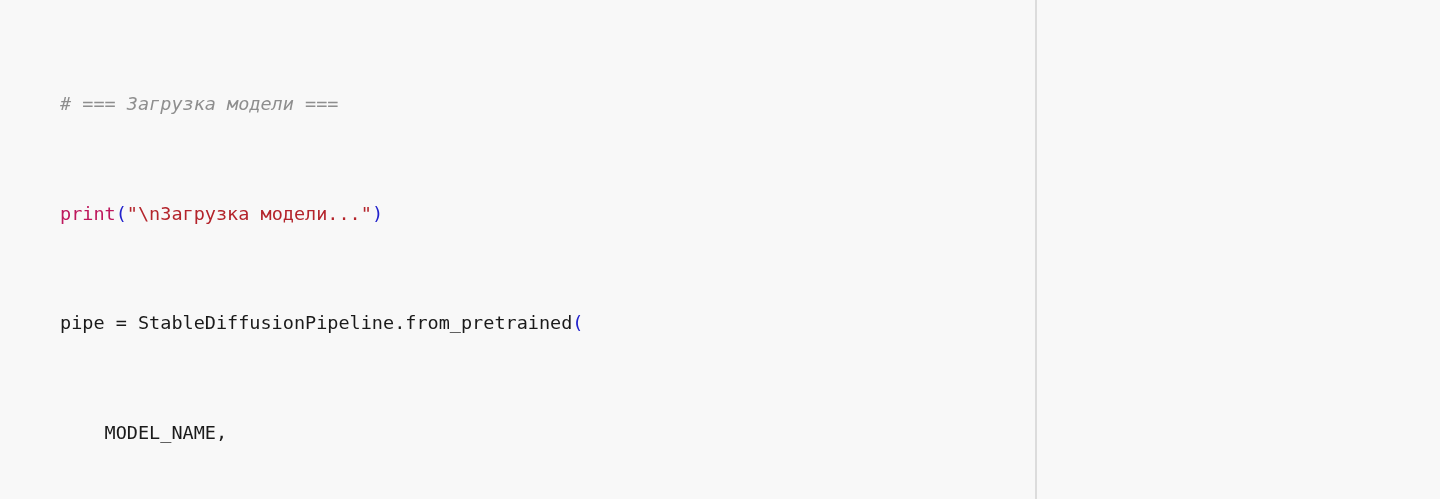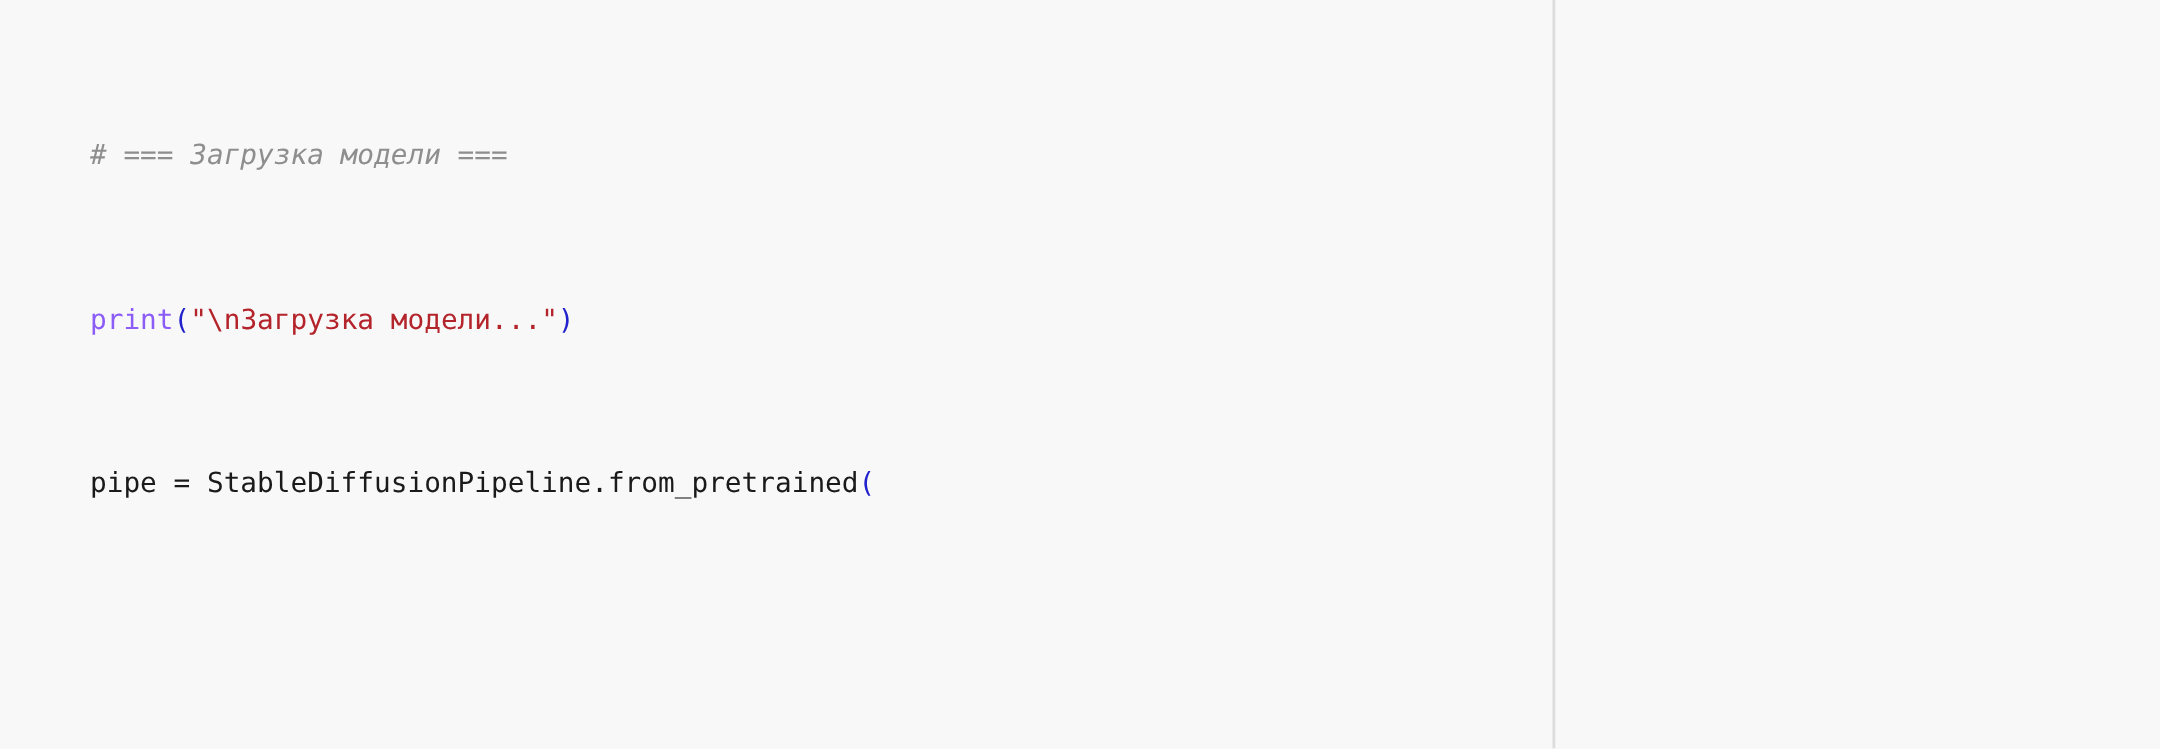--- a/index.html
+++ b/index.html
@@ -55,39 +55,40 @@
     letter-spacing: 0px;
     font-family: "DejaVu Sans Mono", "Liberation Mono", monospace;
   }
   .line {
     height: 27.4px;
     white-space: pre;
   }
   .tok { white-space: pre; }
   .t-plain    { color: #1a1a1a; margin-top: 20px; }
   .t-comment  { color: #8e8e8e; font-style: italic; }
-  .t-builtin  { color: #8b5cf6; }
+  .t-builtin  { color: #be185d; }
   .t-string   { color: #b4242b; }
   .t-escape   { color: #b4242b; }
   .t-paren    { color: #2222cc; }
 </style>
 </head>
 <body>
 
 <div id="root">
 
   <div class="code-pane">
     <div class="code-block">
 
       <div class="line"><span class="tok t-comment"># === Загрузка модели ===</span></div>
 
       <div class="line"><span class="tok t-builtin">print</span><span class="tok t-paren">(</span><span class="tok t-string">"</span><span class="tok t-escape">\n</span><span class="tok t-string">Загрузка модели...</span><span class="tok t-string">"</span><span class="tok t-paren">)</span></div>
 
       <div class="line"><span class="tok t-plain">pipe = StableDiffusionPipeline.from_pretrained</span><span class="tok t-paren">(</span></div>
 
+      <div class="line"><span class="tok t-plain">    MODEL_NAME,</span></div>
 
       
 
       
 
       
 
       
 
       

